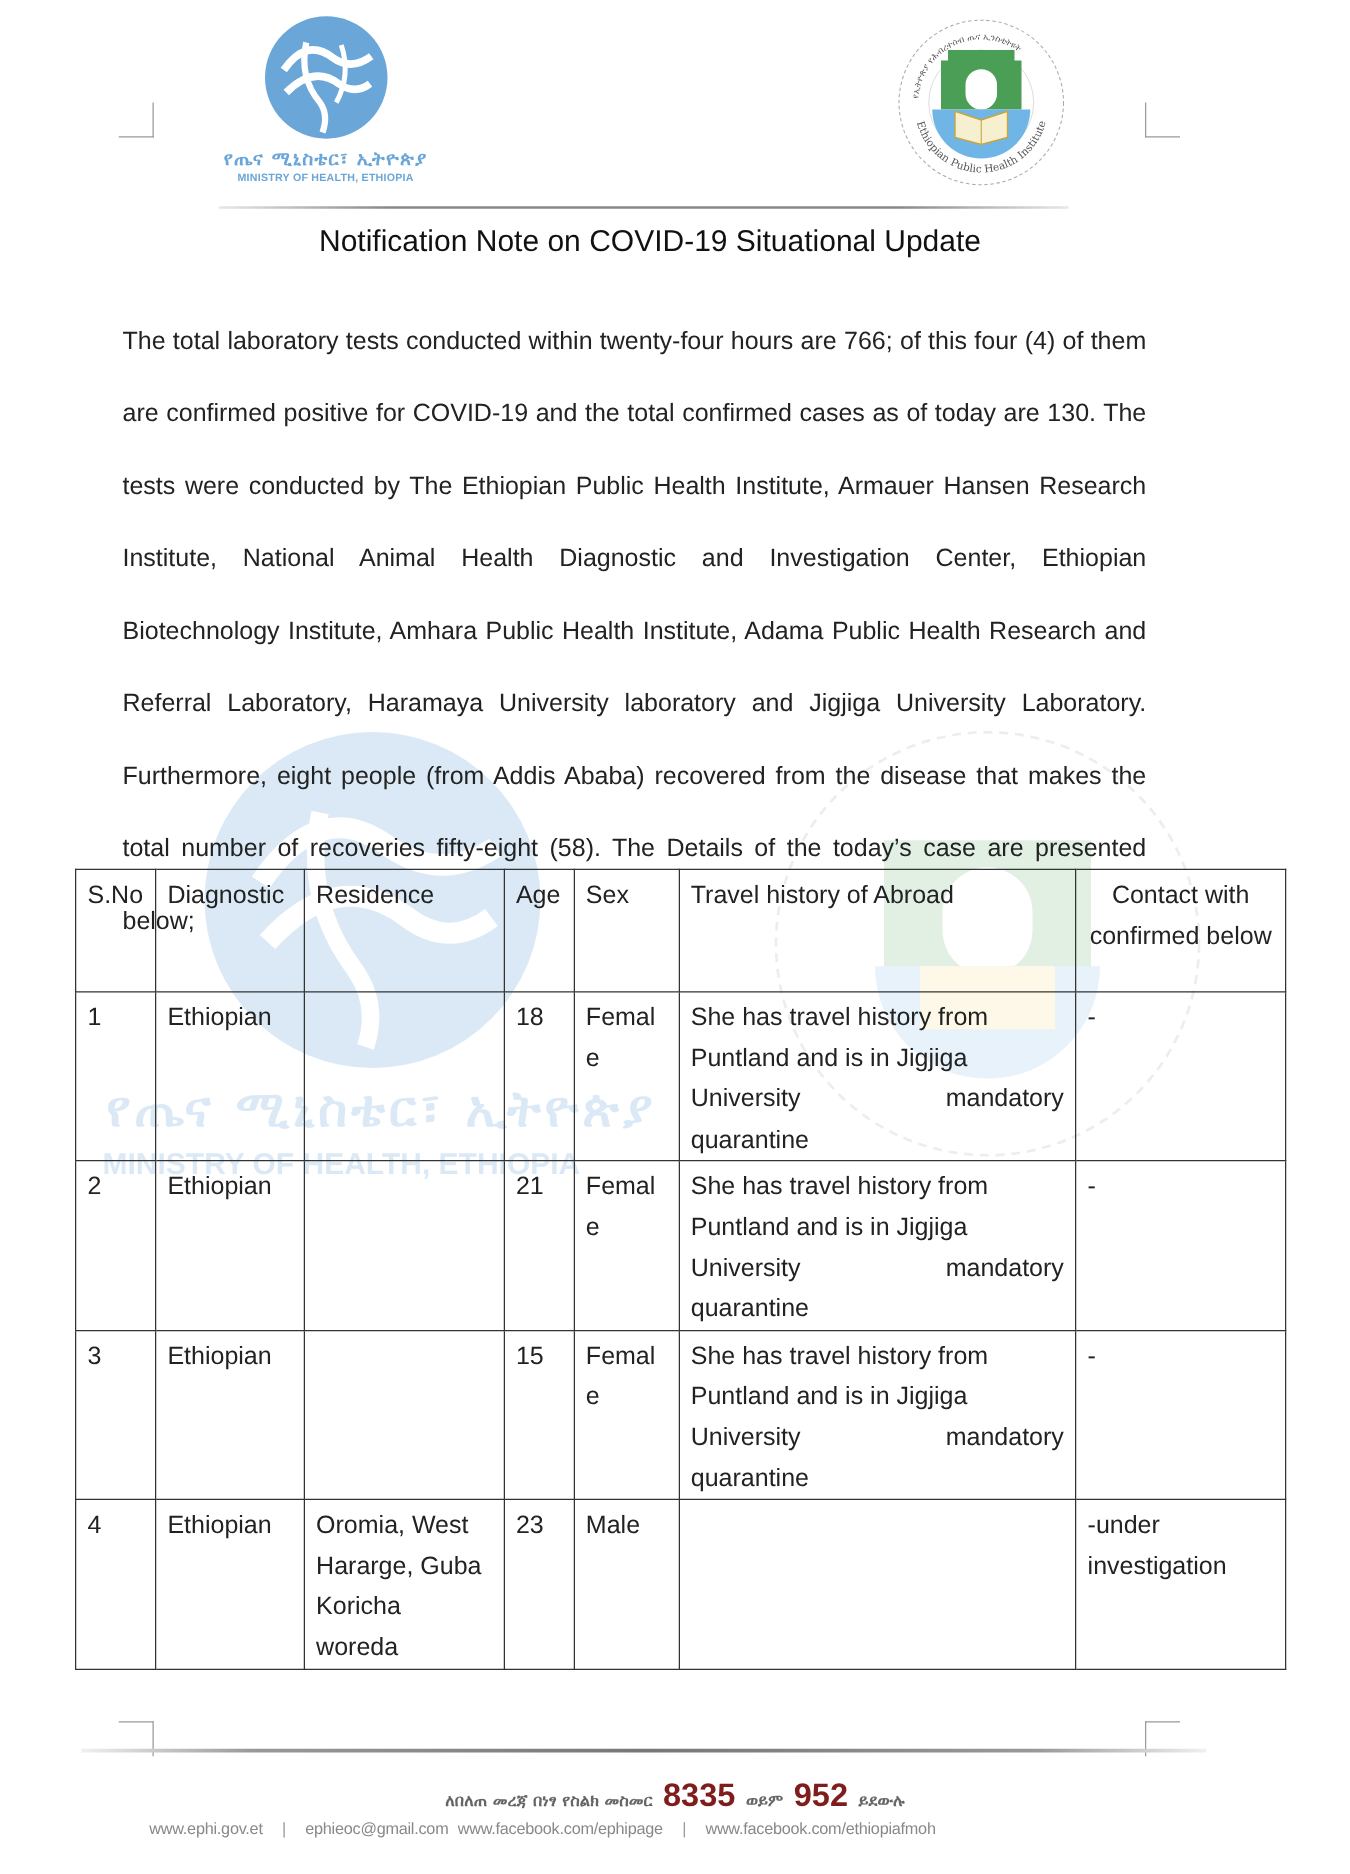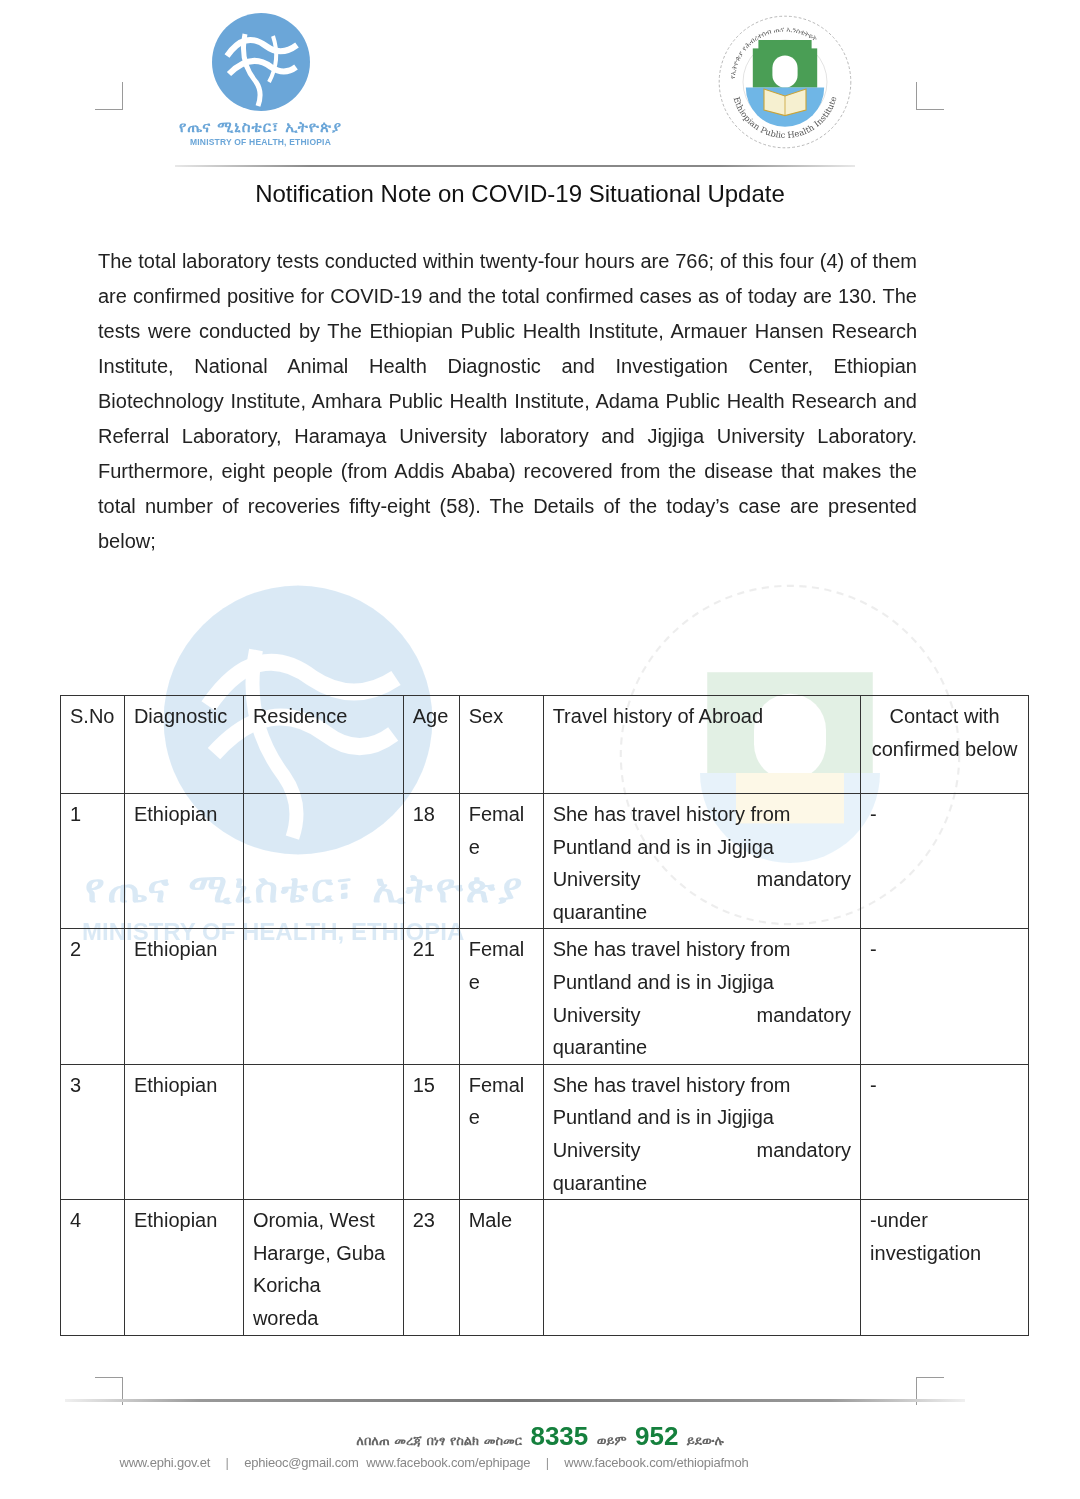--- a/index.html
+++ b/index.html
@@ -17,40 +17,40 @@
   .moh-amharic { font-family: "DejaVu Sans", sans-serif; color: #6ba6d8; font-size: 15px; letter-spacing: 1px; margin-top: 6px; font-weight: bold; }
   .moh-english { color: #6ba6d8; font-size: 8.5px; font-weight: bold; margin-top: 1px; letter-spacing: 0.2px; }
 
   .ephi-logo { position: absolute; left: 715px; top: 12px; width: 140px; height: 140px; }
 
   .header-rule { position: absolute; left: 175px; top: 165px; width: 680px; height: 2px;
     background: linear-gradient(to right, #e8e8e8, #888 20%, #888 80%, #e8e8e8); }
 
   .title { position: absolute; left: 0; width: 1040px; top: 180px; text-align: center; font-size: 24px; color: #111; }
 
-  .body-text { position: absolute; left: 98px; top: 244px; width: 819px; font-size: 20px; line-height: 35px; text-align: justify; color: #222; }
+  .body-text { position: absolute; left: 98px; top: 244px; width: 819px; font-size: 20px; line-height: 58px; text-align: justify; color: #222; }
 
   .watermark-moh { position: absolute; left: 80px; top: 580px; width: 420px; height: 380px; opacity: 0.22; pointer-events: none; }
   .watermark-moh .wm-am { position: absolute; left: 5px; top: 285px; font-family: "DejaVu Sans", sans-serif; font-weight: bold; font-size: 40px; color: #5a9fd6; letter-spacing: 3px; white-space: nowrap; }
   .watermark-moh .wm-en { position: absolute; left: 2px; top: 338px; font-weight: bold; font-size: 24px; color: #5a9fd6; white-space: nowrap; }
   .watermark-ephi { position: absolute; left: 610px; top: 575px; width: 360px; height: 360px; opacity: 0.14; pointer-events: none; }
 
   table.cases { position: absolute; left: 60px; top: 695px; width: 969px; border-collapse: collapse; font-size: 20px; color: #222; }
   table.cases td, table.cases th { border: 1.5px solid #333; vertical-align: top; padding: 4px 9px 0 9px; line-height: 32.6px; font-weight: normal; text-align: left; }
   table.cases th.center { text-align: center; }
   td.just { text-align: justify; text-align-last: justify; }
   td.just .last { display: block; text-align: left; text-align-last: left; }
   tr.hdr { height: 98px; }
   tr.row { height: 130px; }
 
   .footer-rule { position: absolute; left: 65px; top: 1399px; width: 900px; height: 3px;
     background: linear-gradient(to right, #f0f0f0, #999 15%, #777 50%, #999 85%, #f0f0f0); }
   .footer-hotline { position: absolute; left: 0; width: 1080px; top: 1421px; text-align: center; color: #555; }
   .footer-hotline .am { font-family: "DejaVu Sans", sans-serif; font-size: 13px; font-weight: bold; color: #666; }
-  .footer-hotline .num { font-size: 26px; font-weight: bold; color: #15803d; margin: 0 4px; }
+  .footer-hotline .num { font-size: 26px; font-weight: bold; color: #7f1d1d; margin: 0 4px; }
   .footer-links { position: absolute; left: 0; width: 868px; top: 1455px; text-align: center; font-size: 13px; color: #888; letter-spacing: -0.2px; }
   .footer-links .sep { margin: 0 12px; color: #999; }
 </style>
 </head>
 <body>
 
 <div class="corner tl"></div>
 <div class="corner tr"></div>
 <div class="corner bl"></div>
 <div class="corner br"></div>

